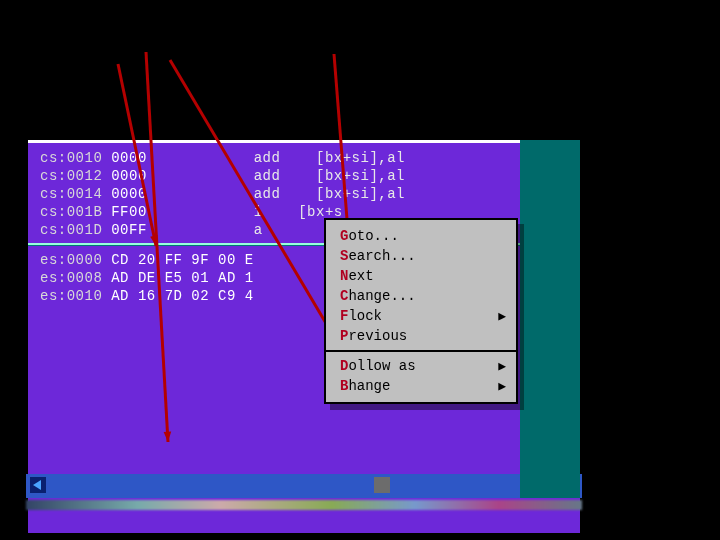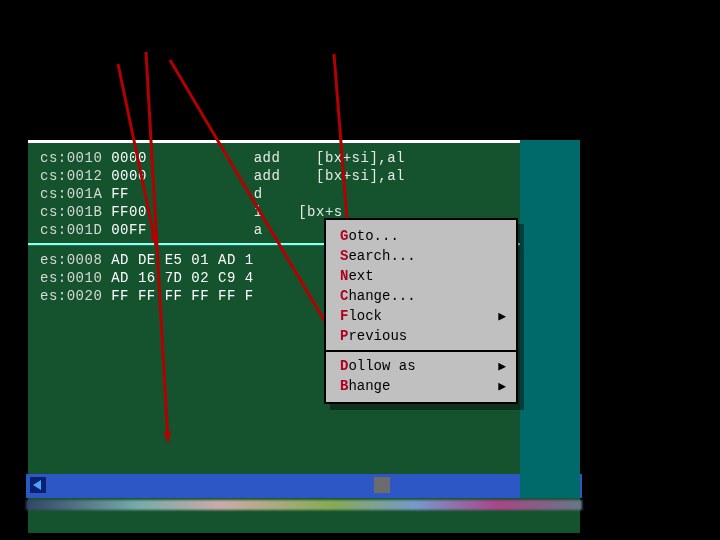--- a/index.html
+++ b/index.html
@@ -12,21 +12,21 @@
     overflow:hidden;
     position:relative;
   }
   .stage{position:absolute;left:0;top:0;width:720px;height:540px}
 
   
   .panel{
     position:absolute;
     left:28px; top:140px;
     width:552px; height:395px;
-    background:#14532d; 
+    background:#6d28d9; 
     color:#e8e8e8;
     padding:6px 12px 0 12px;
     box-sizing:border-box;
     letter-spacing:0.5px;
     border-top:3px solid #fff;
     border-bottom:2px solid #000;
   }
   .row{white-space:pre}
   .seg{color:#d8d8d8}
   .hex{color:#fff}
@@ -104,29 +104,29 @@
 </style>
 </head>
 <body>
 
 <div class="stage">
 
   <div class="panel">
     <div id="disasm">
         <div class="row"><span class="seg">cs:0010</span> <span class="hex">0000  </span>          <span class="mnem">add</span>    <span class="mnem">[bx+si],al</span></div>
         <div class="row"><span class="seg">cs:0012</span> <span class="hex">0000  </span>          <span class="mnem">add</span>    <span class="mnem">[bx+si],al</span></div>
-        <div class="row"><span class="seg">cs:001A</span> <span class="hex">FF    </span>          <span class="mnem">d</span>    <span class="mnem"></span></div>
+        <div class="row"><span class="seg">cs:0014</span> <span class="hex">0000  </span>          <span class="mnem">add</span>    <span class="mnem">[bx+si],al</span></div>
         <div class="row"><span class="seg">cs:001B</span> <span class="hex">FF00  </span>          <span class="mnem">i</span>    <span class="mnem">[bx+s</span></div>
         <div class="row"><span class="seg">cs:001D</span> <span class="hex">00FF  </span>          <span class="mnem">a</span>    <span class="mnem"></span></div>
       </div>
     <div class="sep"></div>
     <div id="dump">
+        <div class="row"><span class="seg">es:0000</span> <span class="hex">CD 20 FF 9F 00 E</span>                                 </div>
         <div class="row"><span class="seg">es:0008</span> <span class="hex">AD DE E5 01 AD 1</span>                                 ☺</div>
         <div class="row"><span class="seg">es:0010</span> <span class="hex">AD 16 7D 02 C9 4</span>                                 ♥</div>
-        <div class="row"><span class="seg">es:0020</span> <span class="hex">FF FF FF FF FF F</span>                                 </div>
       </div>
   </div>
 
   <div class="rightpane"></div>
 
   <div class="menu">
     <div id="menu-a">
         <div class="menu-item">
           <span class="hot">G</span>
           <span>oto...</span>

